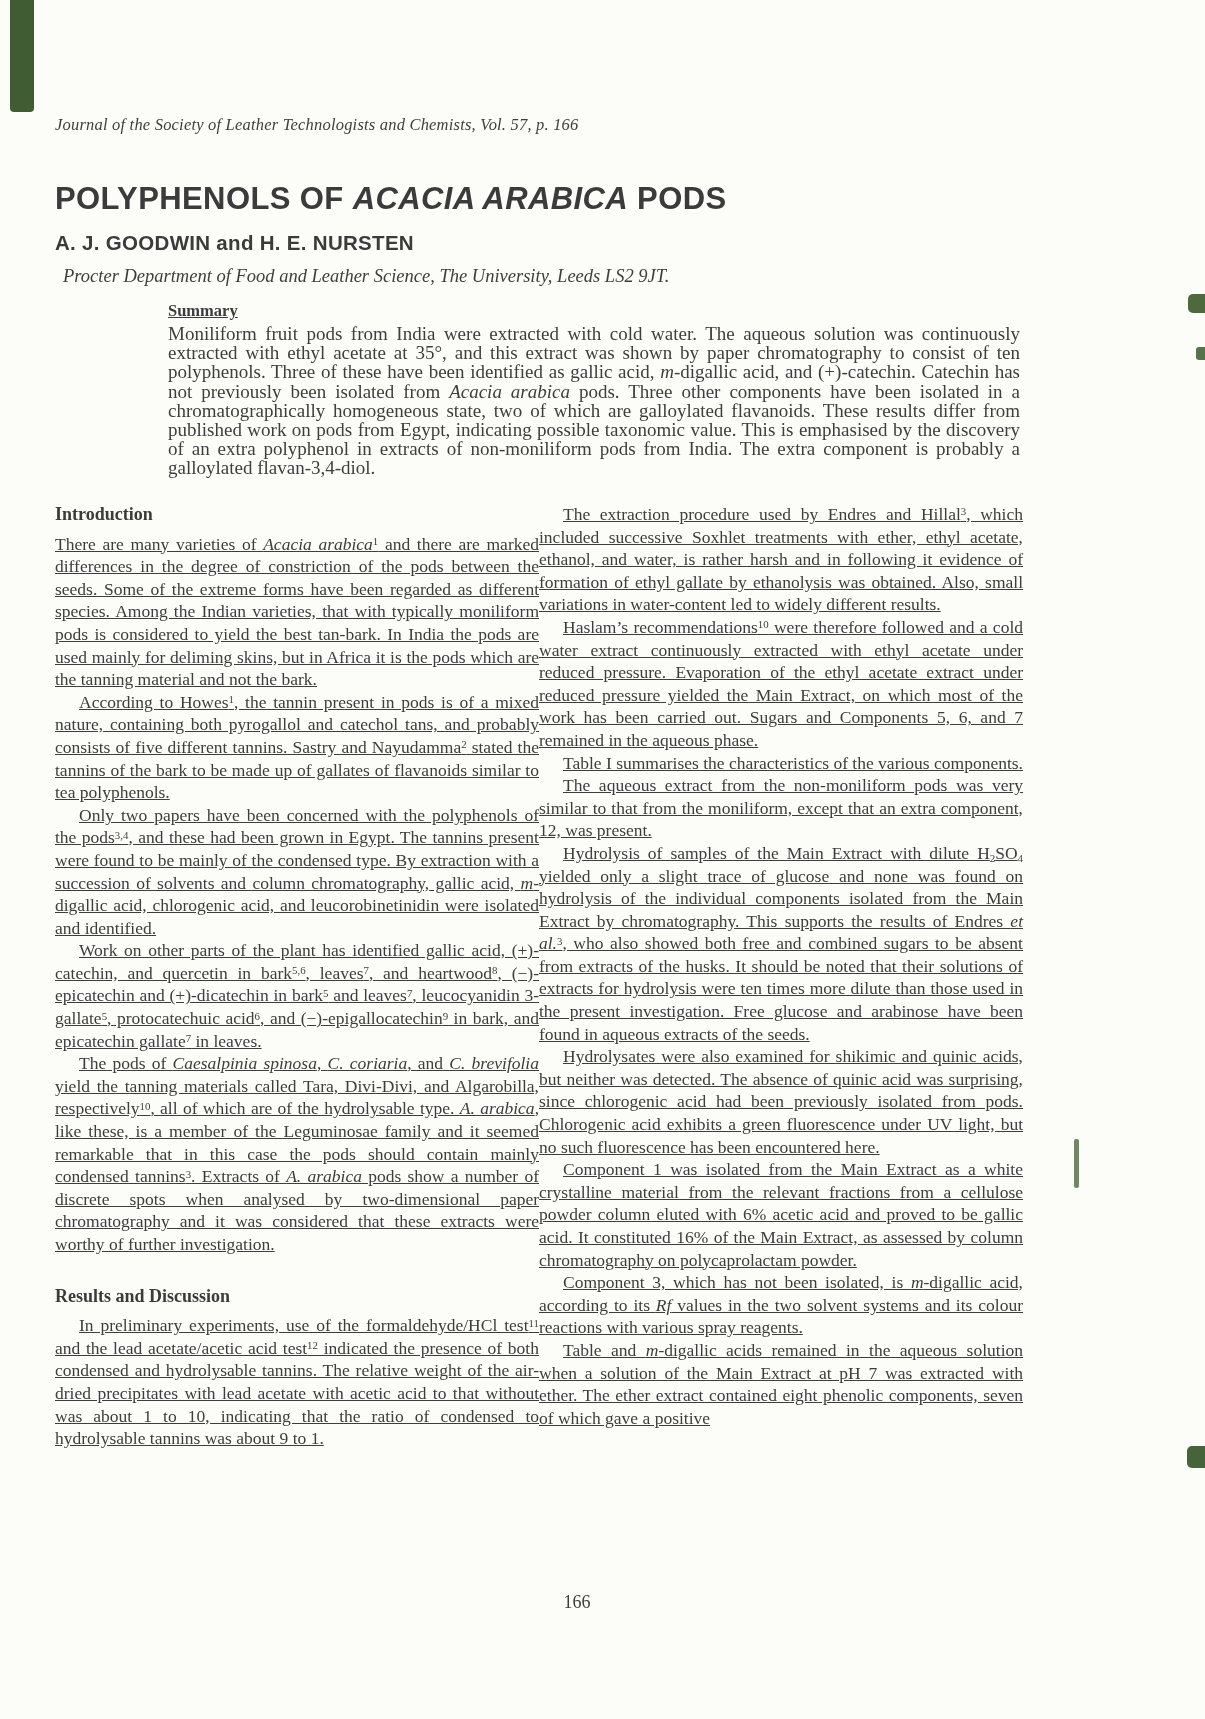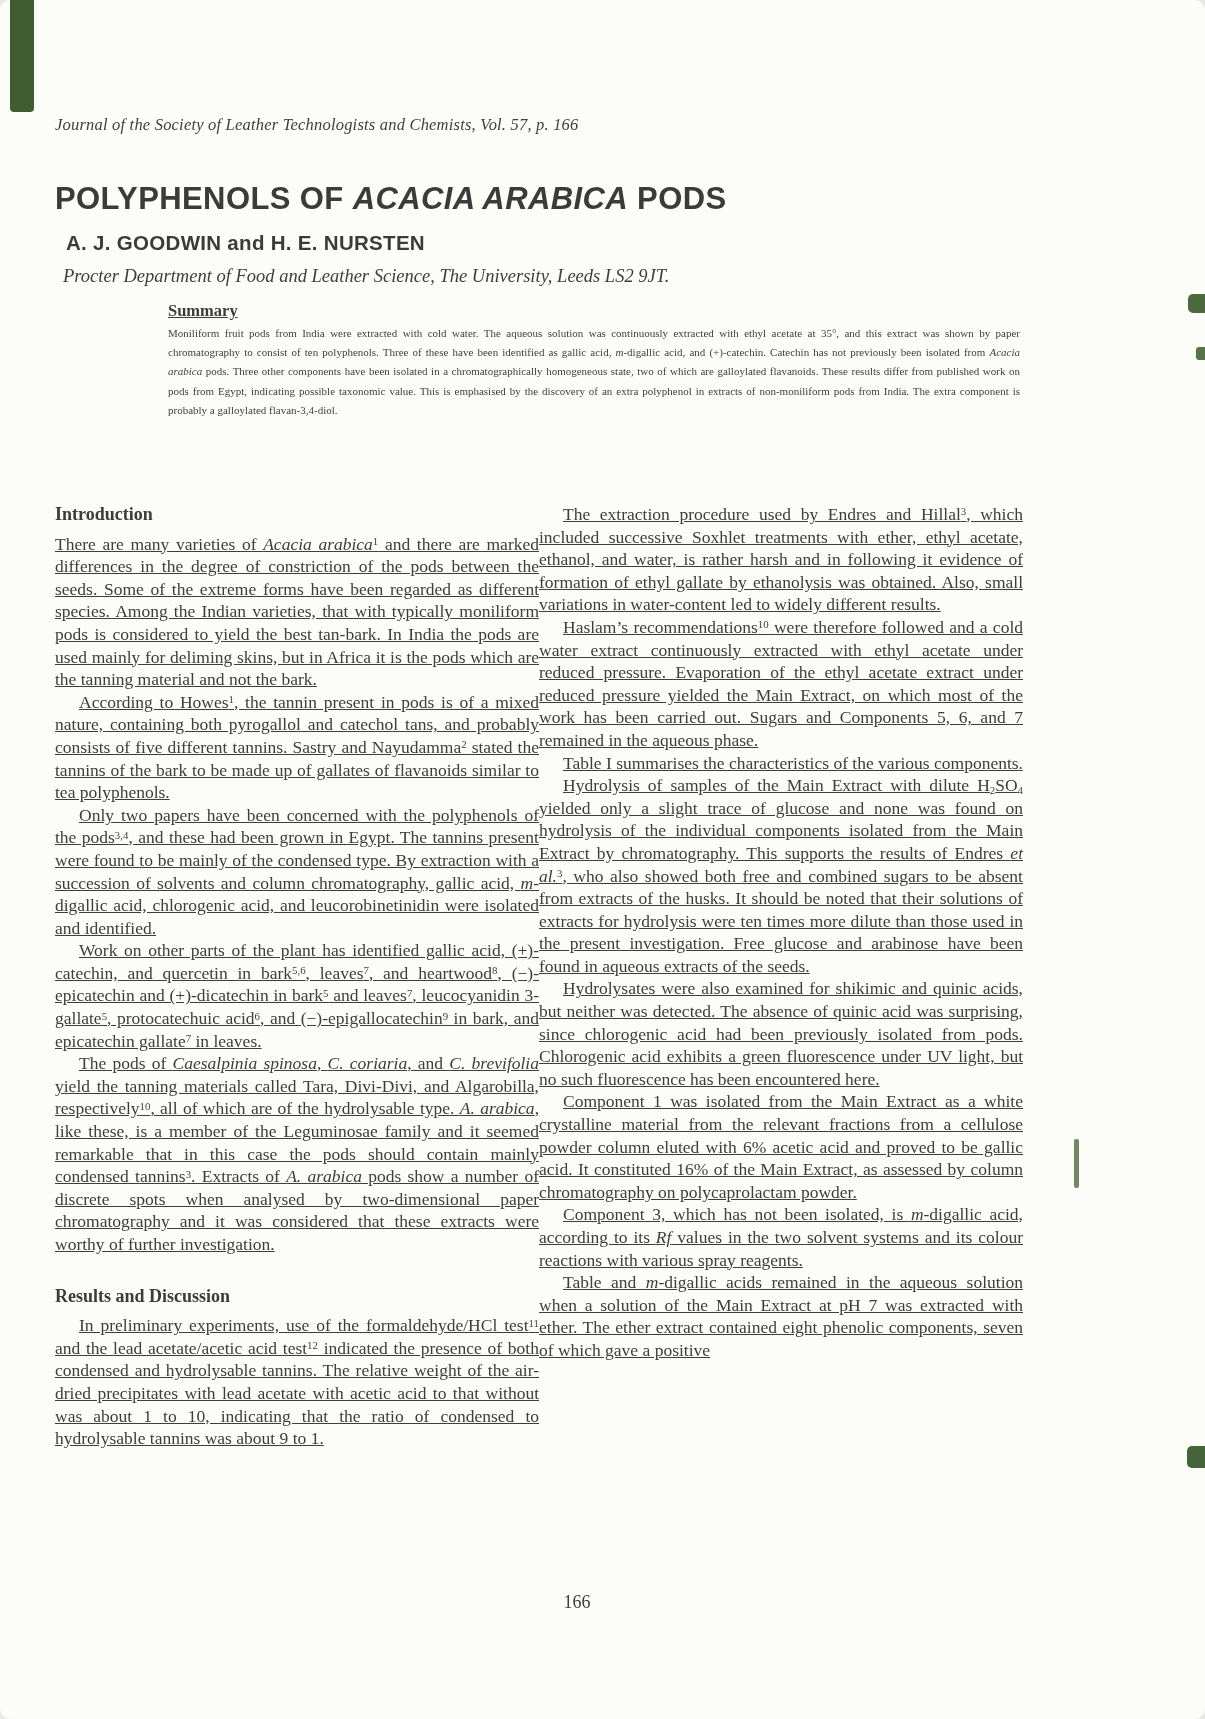--- a/index.html
+++ b/index.html
@@ -2,45 +2,44 @@
 <html><head>
 <meta charset="utf-8">
 <style>
   html,body{margin:0;padding:0;}
   body{width:1205px;height:1719px;background:#e9e9e7;}
   .page{
     position:relative;width:1205px;height:1719px;overflow:hidden;
     background:#fcfcf9;
     font-family:"Liberation Serif","DejaVu Serif",serif;
     color:#3d3d3d;
-    border-radius:11px;
   }
   .journal-line{
     position:absolute;left:55px;top:115px;
     font-style:italic;font-size:16.5px;color:#3f3f3f;letter-spacing:0.2px;
     white-space:nowrap;
   }
   .title{
     position:absolute;left:54px;top:180px;margin:1px;
     font-family:"Liberation Sans",sans-serif;font-weight:700;
     font-size:31px;letter-spacing:0.4px;color:#3b3b3b;white-space:nowrap;
   }
   .authors{
-    position:absolute;left:66px;top:231px;margin:0;
+    position:absolute;left:55px;top:231px;margin:0;
     font-family:"Liberation Sans",sans-serif;font-weight:700;
     font-size:20.5px;color:#3b3b3b;letter-spacing:0.3px;white-space:nowrap;
   }
   .affil{
     position:absolute;left:55px;top:258px;margin:8px;
     font-style:italic;font-size:18.5px;color:#3e3e3e;white-space:nowrap;
   }
   .summary{position:absolute;left:168px;top:301px;width:852px;}
   .summary-heading{font-weight:700;font-size:16.5px;margin:0 0 3px 0;color:#3c3c3c;text-decoration:underline;}
   .summary-body{
-    margin:0;font-size:11px;line-height:19.2px;
+    margin:0;font-size:19px;line-height:19.2px;
     text-align:justify;color:#3e3e3e;
   }
   .columns{
     position:absolute;left:55px;top:503px;width:1026px;
     display:flex;
   }
   .column{width:484px;font-size:17.5px;line-height:22.6px;color:#3d3d3d;}
   .col-heading{font-weight:700;font-size:18px;margin:0 0 7px 0;color:#3b3b3b;}
   .col-heading:not(:first-child){margin-top:29px;}
   p.para{margin:0;text-align:justify;text-decoration:underline;}
@@ -90,20 +89,21 @@
         <p class="para indent"><span>Only two papers have been concerned with the polyphenols of the pods</span><sup>3,4</sup><span>, and these had been grown in Egypt. The tannins present were found to be mainly of the condensed type. By extraction with a succession of solvents and column chromatography, gallic acid, </span><i>m</i><span>-digallic acid, chlorogenic acid, and leucorobinetinidin were isolated and identified.</span></p>
         <p class="para indent"><span>Work on other parts of the plant has identified gallic acid, (+)-catechin, and quercetin in bark</span><sup>5,6</sup><span>, leaves</span><sup>7</sup><span>, and heartwood</span><sup>8</sup><span>, (−)-epicatechin and (+)-dicatechin in bark</span><sup>5</sup><span> and leaves</span><sup>7</sup><span>, leucocyanidin 3-gallate</span><sup>5</sup><span>, protocatechuic acid</span><sup>6</sup><span>, and (−)-epigallocatechin</span><sup>9</sup><span> in bark, and epicatechin gallate</span><sup>7</sup><span> in leaves.</span></p>
         <p class="para indent"><span>The pods of </span><i>Caesalpinia spinosa</i><span>, </span><i>C. coriaria</i><span>, and </span><i>C. brevifolia</i><span> yield the tanning materials called Tara, Divi-Divi, and Algarobilla, respectively</span><sup>10</sup><span>, all of which are of the hydrolysable type. </span><i>A. arabica</i><span>, like these, is a member of the Leguminosae family and it seemed remarkable that in this case the pods should contain mainly condensed tannins</span><sup>3</sup><span>. Extracts of </span><i>A. arabica</i><span> pods show a number of discrete spots when analysed by two-dimensional paper chromatography and it was considered that these extracts were worthy of further investigation.</span></p>
         <div class="col-heading">Results and Discussion</div>
         <p class="para indent"><span>In preliminary experiments, use of the formaldehyde/HCl test</span><sup>11</sup><span> and the lead acetate/acetic acid test</span><sup>12</sup><span> indicated the presence of both condensed and hydrolysable tannins. The relative weight of the air-dried precipitates with lead acetate with acetic acid to that without was about 1 to 10, indicating that the ratio of condensed to hydrolysable tannins was about 9 to 1.</span></p>
       </div>
     <div class="column">
         <p class="para indent"><span>The extraction procedure used by Endres and Hillal</span><sup>3</sup><span>, which included successive Soxhlet treatments with ether, ethyl acetate, ethanol, and water, is rather harsh and in following it evidence of formation of ethyl gallate by ethanolysis was obtained. Also, small variations in water-content led to widely different results.</span></p>
         <p class="para indent"><span>Haslam’s recommendations</span><sup>10</sup><span> were therefore followed and a cold water extract continuously extracted with ethyl acetate under reduced pressure. Evaporation of the ethyl acetate extract under reduced pressure yielded the Main Extract, on which most of the work has been carried out. Sugars and Components 5, 6, and 7 remained in the aqueous phase.</span></p>
         <p class="para indent"><span>Table I summarises the characteristics of the various components.</span></p>
+        <p class="para indent"><span>The aqueous extract from the non-moniliform pods was very similar to that from the moniliform, except that an extra component, 12, was present.</span></p>
         <p class="para indent"><span>Hydrolysis of samples of the Main Extract with dilute H</span><sub>2</sub><span>SO</span><sub>4</sub><span> yielded only a slight trace of glucose and none was found on hydrolysis of the individual components isolated from the Main Extract by chromatography. This supports the results of Endres </span><i>et al.</i><sup>3</sup><span>, who also showed both free and combined sugars to be absent from extracts of the husks. It should be noted that their solutions of extracts for hydrolysis were ten times more dilute than those used in the present investigation. Free glucose and arabinose have been found in aqueous extracts of the seeds.</span></p>
         <p class="para indent"><span>Hydrolysates were also examined for shikimic and quinic acids, but neither was detected. The absence of quinic acid was surprising, since chlorogenic acid had been previously isolated from pods. Chlorogenic acid exhibits a green fluorescence under UV light, but no such fluorescence has been encountered here.</span></p>
         <p class="para indent"><span>Component 1 was isolated from the Main Extract as a white crystalline material from the relevant fractions from a cellulose powder column eluted with 6% acetic acid and proved to be gallic acid. It constituted 16% of the Main Extract, as assessed by column chromatography on polycaprolactam powder.</span></p>
         <p class="para indent"><span>Component 3, which has not been isolated, is </span><i>m</i><span>-digallic acid, according to its </span><i>Rf</i><span> values in the two solvent systems and its colour reactions with various spray reagents.</span></p>
         <p class="para indent"><span>Table and </span><i>m</i><span>-digallic acids remained in the aqueous solution when a solution of the Main Extract at pH 7 was extracted with ether. The ether extract contained eight phenolic components, seven of which gave a positive</span></p>
       </div>
   </div>
 
   <div class="pageno">166</div>
 

